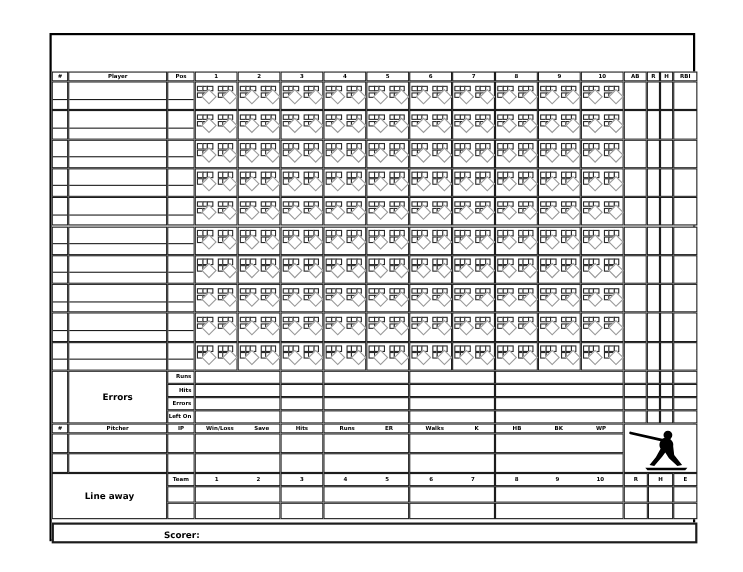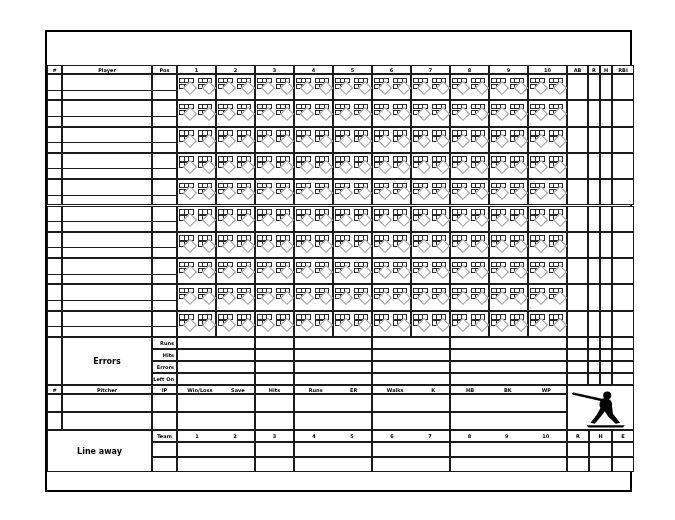--- a/index.html
+++ b/index.html
@@ -2116,15 +2116,18 @@
         <div class="cell" style="left: 130px; top: 425px; width: 78px; height: 15px;"></div>
         <div class="cell" style="left: 208px; top: 425px; width: 39px; height: 15px;"></div>
         <div class="cell" style="left: 247px; top: 425px; width: 78px; height: 15px;"></div>
         <div class="cell" style="left: 325px; top: 425px; width: 78px; height: 15px;"></div>
         <div class="cell" style="left: 403px; top: 425px; width: 117px; height: 15px;"></div>
         <div class="cell" style="left: 520px; top: 425px; width: 22px; height: 15px;"></div>
         <div class="cell" style="left: 542px; top: 425px; width: 23px; height: 15px;"></div>
         <div class="cell" style="left: 565px; top: 425px; width: 22px; height: 15px;"></div>
       </div>
 
+    <div class="cell" style="left:0;top:443px;width:587px;height:19px;border-width:2px;">
+      <span class="lbl" style="font-size:8px;position:absolute;left:100px;top:5px;">Scorer:</span>
+    </div>
 
   </div>
 </div>
 
 </body></html>

